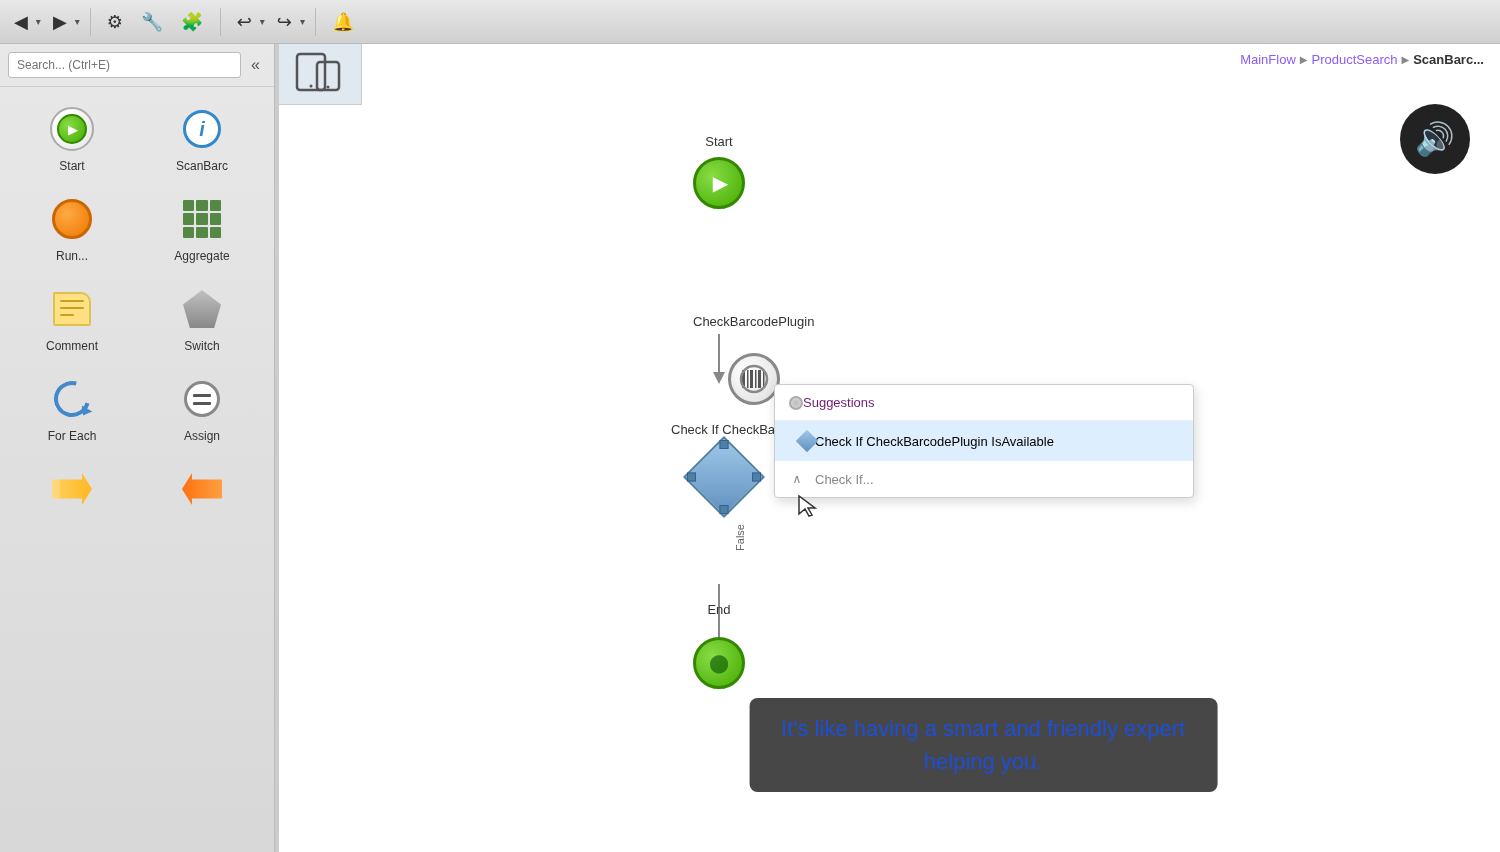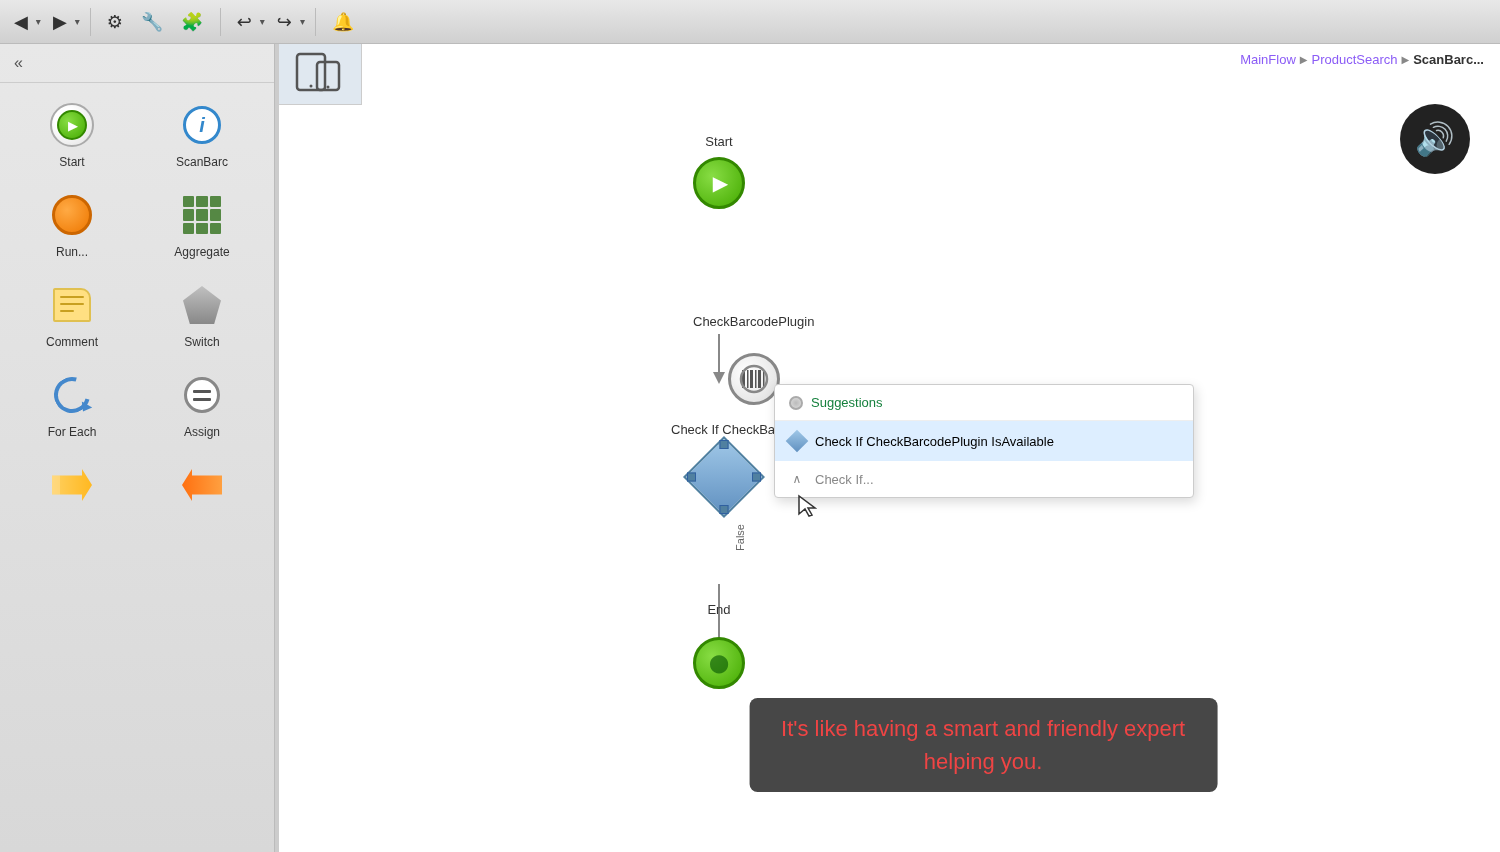--- a/index.html
+++ b/index.html
@@ -219,32 +219,30 @@
       background: white;
       border: 1px solid #ccc;
       border-radius: 4px;
       box-shadow: 2px 4px 12px rgba(0,0,0,0.15);
       min-width: 420px;
       overflow: hidden;
     }
     .suggestion-header {
       padding: 10px 14px;
       font-size: 13px;
-      color: #15803d;
+      color: #701a75;
       border-bottom: 1px solid #eee;
       display: flex;
       align-items: center;
-      gap: 8px;
     }
     .suggestion-item {
-      padding: 12px 14px;
+      padding: 12px 24px;
       font-size: 13px;
       display: flex;
       align-items: center;
-      gap: 10px;
       cursor: pointer;
     }
     .suggestion-item.active {
       background: #ddeeff;
     }
     .suggestion-item-2 {
       padding: 10px 14px;
       font-size: 13px;
       color: #888;
       display: flex;
@@ -253,21 +251,21 @@
       cursor: pointer;
     }
 
     
     .video-caption {
       position: absolute;
       bottom: 60px;
       left: 50%;
       transform: translateX(-30%);
       background: rgba(30,30,30,0.82);
-      color: #ef4444;
+      color: #1d4ed8;
       font-size: 22px;
       padding: 14px 32px;
       border-radius: 8px;
       text-align: center;
       max-width: 680px;
       line-height: 1.5;
     }
 
     
     .sound-btn {
@@ -343,20 +341,21 @@
   </div>
   <div class="toolbar-divider"></div>
   <button class="toolbar-btn">🔔</button>
 </div>
 
 <div class="main-layout">
 
   <div class="left-panel">
 
     <div class="search-bar">
+      <input class="search-input" type="text" placeholder="Search... (Ctrl+E)" style="">
       <button class="collapse-btn">«</button>
     </div>
 
     <div class="tool-grid">
 
       <div class="tool-item">
         <div class="tool-icon">
           <div style="width:44px;height:44px;border-radius:50%;background:radial-gradient(circle at 35% 35%, #fff 30%, #e0e0e0 100%);border:2px solid #aaa;display:flex;align-items:center;justify-content:center;">
             <div style="width:30px;height:30px;border-radius:50%;background:radial-gradient(circle at 35% 35%, #88dd44, #44aa00);border:2px solid #338800;display:flex;align-items:center;justify-content:center;">
               <span style="color:white;font-size:13px;margin-left:2px;">▶</span>

